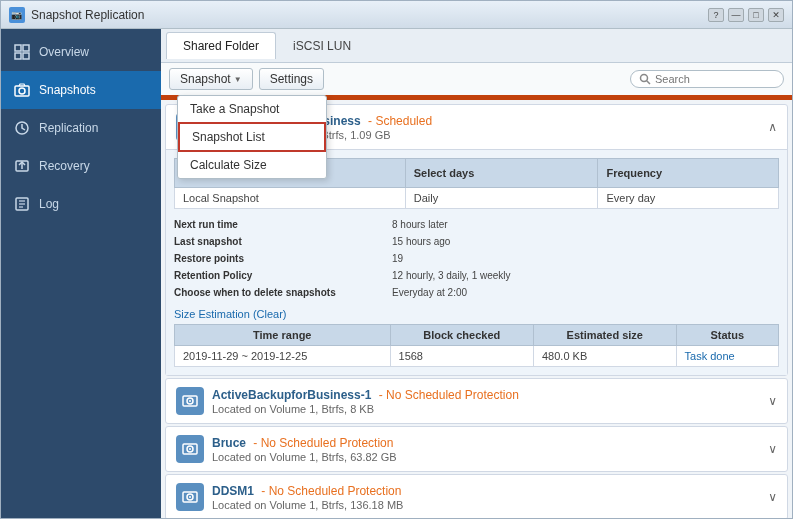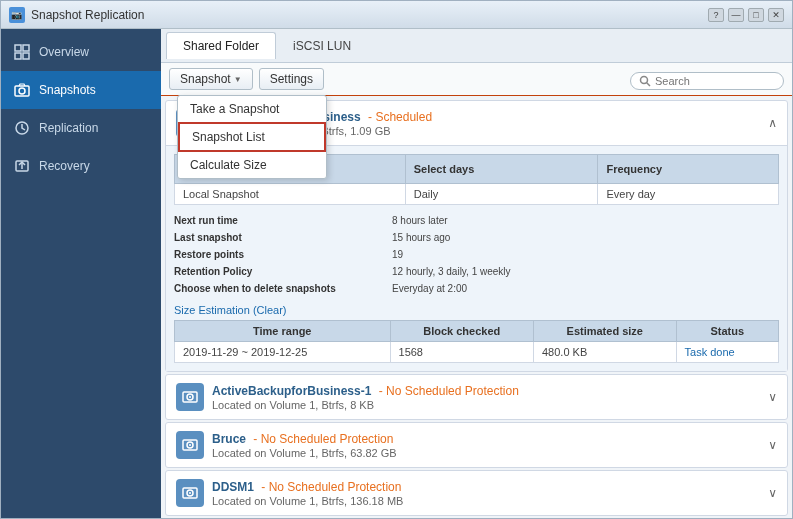--- a/index.html
+++ b/index.html
@@ -20,21 +20,21 @@
     .sidebar-item { display: flex; align-items: center; gap: 8px; padding: 10px 12px; color: #c8d8e8; cursor: pointer; font-size: 12px; }
     .sidebar-item.active { background: #1a6aad; color: #fff; }
     .sidebar-icon { width: 18px; height: 18px; display: flex; align-items: center; justify-content: center; flex-shrink: 0; }
 
     .content-area { flex: 1; display: flex; flex-direction: column; background: #f0f4f8; overflow: hidden; }
 
     .tab-bar { background: #e8eef4; border-bottom: 1px solid #c0ccd8; display: flex; align-items: center; padding: 0 5px; height: 34px; }
     .tab { padding: 6px 16px; font-size: 12px; color: #444; cursor: pointer; border: 1px solid transparent; border-bottom: none; border-radius: 3px 3px 0 0; }
     .tab.active { background: #fff; border-color: #c0ccd8; border-bottom-color: #fff; color: #222; }
 
-    .toolbar { background: #f8fafb; border-bottom: 1px solid #c2410c; padding: 5px 8px; display: flex; align-items: flex-end; gap: 6px; position: relative; }
+    .toolbar { background: #f8fafb; border-bottom: 5px solid #c2410c; padding: 5px 8px; display: flex; align-items: center; gap: 6px; position: relative; }
     .toolbar-btn { padding: 3px 10px; background: linear-gradient(to bottom, #fff, #e8eef4); border: 1px solid #b0bec8; border-radius: 3px; cursor: pointer; font-size: 12px; color: #333; display: flex; align-items: center; gap: 3px; }
     .dropdown-arrow { font-size: 8px; color: #666; }
     .search-box { margin-left: auto; display: flex; align-items: center; border: 1px solid #b0bec8; border-radius: 12px; background: #fff; padding: 2px 8px; gap: 4px; }
     .search-input { border: none; outline: none; font-size: 11px; width: 120px; background: transparent; color: #666; }
 
     .dropdown-menu { position: absolute; top: 32px; left: 16px; background: #fff; border: 1px solid #b0bec8; border-radius: 3px; box-shadow: 2px 2px 6px rgba(0,0,0,0.15); z-index: 100; width: 150px; }
     .dropdown-item { padding: 6px 12px; cursor: pointer; font-size: 12px; color: #333; }
     .dropdown-item.highlighted { border: 2px solid #c0392b; background: #fff; font-weight: normal; }
 
     .list-area { flex: 1; overflow-y: auto; padding: 4px; }
@@ -118,20 +118,31 @@
       </div>
       <div class="sidebar-item">
         <div class="sidebar-icon">
           <svg width="16" height="16" viewBox="0 0 16 16">
               <rect x="2" y="3" width="12" height="10" rx="1" fill="none" stroke="#c8d8e8" stroke-width="1.5"></rect>
               <path d="M5 7 L8 4 L11 7" fill="none" stroke="#c8d8e8" stroke-width="1.5"></path>
               <line x1="8" y1="4" x2="8" y2="11" stroke="#c8d8e8" stroke-width="1.5"></line>
             </svg>
         </div>
         <span>Recovery</span>
+      </div>
+      <div class="sidebar-item">
+        <div class="sidebar-icon">
+          <svg width="16" height="16" viewBox="0 0 16 16">
+              <rect x="2" y="2" width="12" height="12" rx="1" fill="none" stroke="#c8d8e8" stroke-width="1.5"></rect>
+              <line x1="5" y1="5" x2="11" y2="5" stroke="#c8d8e8" stroke-width="1.2"></line>
+              <line x1="5" y1="8" x2="11" y2="8" stroke="#c8d8e8" stroke-width="1.2"></line>
+              <line x1="5" y1="11" x2="9" y2="11" stroke="#c8d8e8" stroke-width="1.2"></line>
+            </svg>
+        </div>
+        <span>Log</span>
       </div>
     </div>
 
     <div class="content-area">
 
       <div class="tab-bar">
         <div class="tab active">Shared Folder</div>
         <div class="tab">iSCSI LUN</div>
       </div>
 

